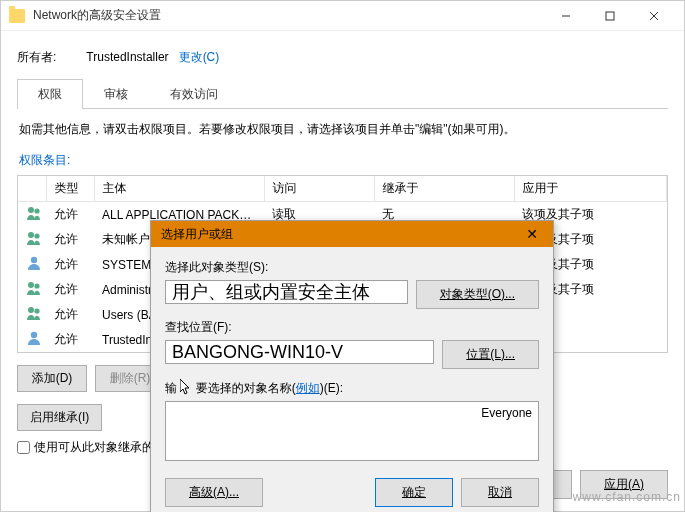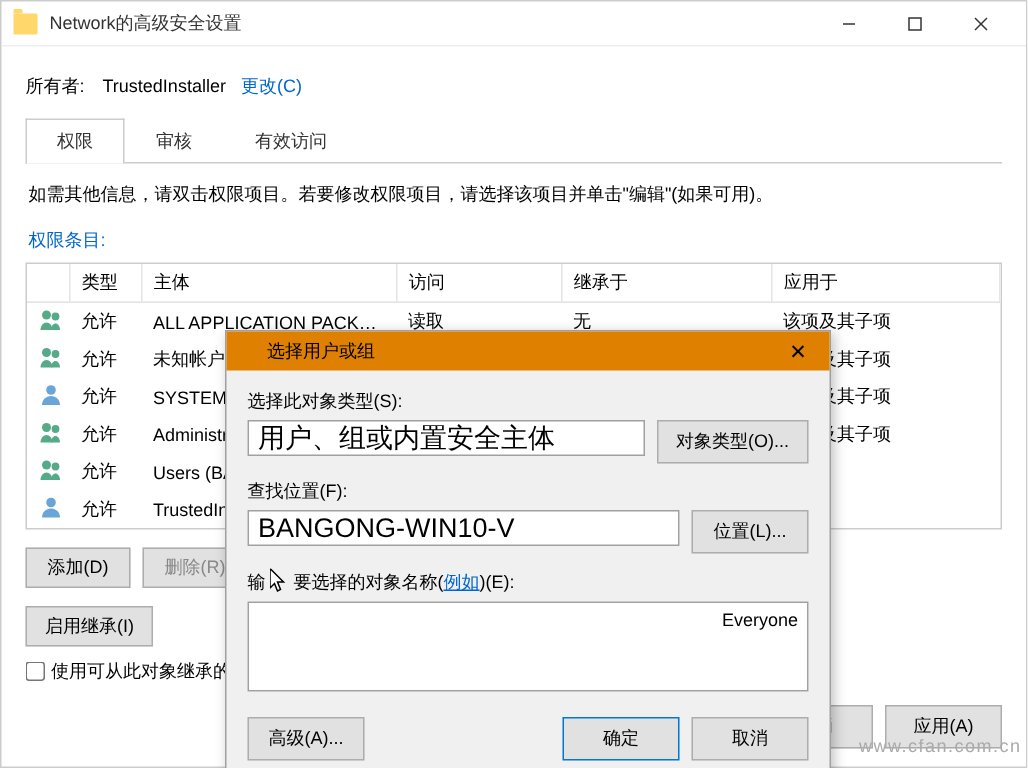--- a/index.html
+++ b/index.html
@@ -7,21 +7,21 @@
 .window { position: absolute; }
 .main-window { left: 0; top: 0; width: 685px; height: 512px; background: #fff; border: 1px solid #ccc; }
 .titlebar { height: 30px; display: flex; align-items: center; padding: 0 8px; border-bottom: 1px solid #eee; }
 .titlebar .folder-icon { width: 16px; height: 14px; background: #ffd76a; border-radius: 1px; margin-right: 8px; position: relative; }
 .titlebar .folder-icon:before { content: ""; position: absolute; top: -3px; left: 0; width: 6px; height: 3px; background: #ffd76a; border-radius: 1px 1px 0 0; }
 .titlebar .title { color: #333; }
 .titlebar .win-controls { margin-left: auto; display: flex; }
 .win-btn { width: 44px; height: 28px; display: flex; align-items: center; justify-content: center; color: #555; }
 .win-btn svg { width: 10px; height: 10px; }
 .main-body { padding: 18px 16px 0 16px; }
-.owner-row { display: flex; align-items: center; gap: 12px; margin-bottom: 12px; }
+.owner-row { display: flex; align-items: center; gap: 30px; margin-bottom: 12px; }
 .owner-label { color: #000; }
 .owner-value { color: #000; }
 .owner-link { color: #0066cc; cursor: pointer; }
 .tabs { display: flex; border-bottom: 1px solid #ccc; }
 .tab { padding: 6px 20px; border: 1px solid transparent; border-bottom: none; position: relative; top: 1px; color: #333; }
 .tab.active { border-color: #ccc; background: #fff; }
 .hint-text { padding: 12px 2px; color: #000; }
 .section-label { color: #0066cc; padding: 2px 2px 6px 2px; }
 .perm-table-wrap { border: 1px solid #ccc; }
 .perm-table { width: 100%; border-collapse: collapse; }
@@ -36,34 +36,34 @@
 .btn { background: #e1e1e1; border: 1px solid #adadad; padding: 4px 12px; cursor: pointer; color: #000; min-width: 70px; text-align: center; }
 .btn.disabled { color: #888; }
 .row-btns { display: flex; gap: 8px; margin-top: 12px; }
 .checkbox-row { display: flex; align-items: center; gap: 4px; margin-top: 8px; }
 .checkbox-row input { width: 13px; height: 13px; }
 .footer-btns { position: absolute; right: 16px; bottom: 12px; display: flex; gap: 8px; }
 .btn.primary { border-color: #0078d7; }
 
 
 .modal { position: absolute; left: 150px; top: 220px; width: 404px; background: #f0f0f0; border: 1px solid #a0a0a0; box-shadow: 2px 2px 8px rgba(0,0,0,0.25); }
-.modal-titlebar { height: 26px; background: #e08000; color: #000; display: flex; align-items: center; padding: 0 6px 0 27px; }
+.modal-titlebar { height: 26px; background: #e08000; color: #000; display: flex; align-items: center; padding: 0 6px 0 10px; }
 .modal-titlebar .close { margin-left: auto; width: 30px; text-align: center; font-size: 14px; cursor: pointer; }
 .modal-body { padding: 12px 14px 14px 14px; }
 .form-group { margin-bottom: 10px; }
 .form-group .lbl { margin-bottom: 4px; display: block; }
 .form-row { display: flex; gap: 8px; align-items: flex-start; }
 .form-row .field { flex: 1; }
 .text-input { width: 100%; border: 1px solid #a0a0a0; background: #fff; padding: 4px 6px; font-size: 18px; height: 24px; }
 .textarea { width: 100%; border: 1px solid #a0a0a0; background: #fff; padding: 4px 6px; font-size: 12px; height: 60px; resize: none; text-align: right; }
 .link-inline { color: #0066cc; text-decoration: underline; cursor: pointer; }
 .modal-footer { display: flex; margin-top: 14px; }
 .modal-footer .left { }
 .modal-footer .right { margin-left: auto; display: flex; gap: 8px; }
-.btn.modal-btn { min-width: 78px; padding: 5px 12px; }
+.btn.modal-btn { min-width: 78px; padding: 5px 23px; text-decoration: underline; }
 .cursor-arrow { position: absolute; pointer-events: none; }
 .watermark { position: absolute; right: 4px; bottom: 8px; color: #aaa; font-size: 12px; pointer-events: none; letter-spacing: 1px; }
 </style>
 </head>
 <body>
 
 <div class="window main-window">
   <div class="titlebar">
     <span class="folder-icon"></span>
     <span class="title">Network的高级安全设置</span>

